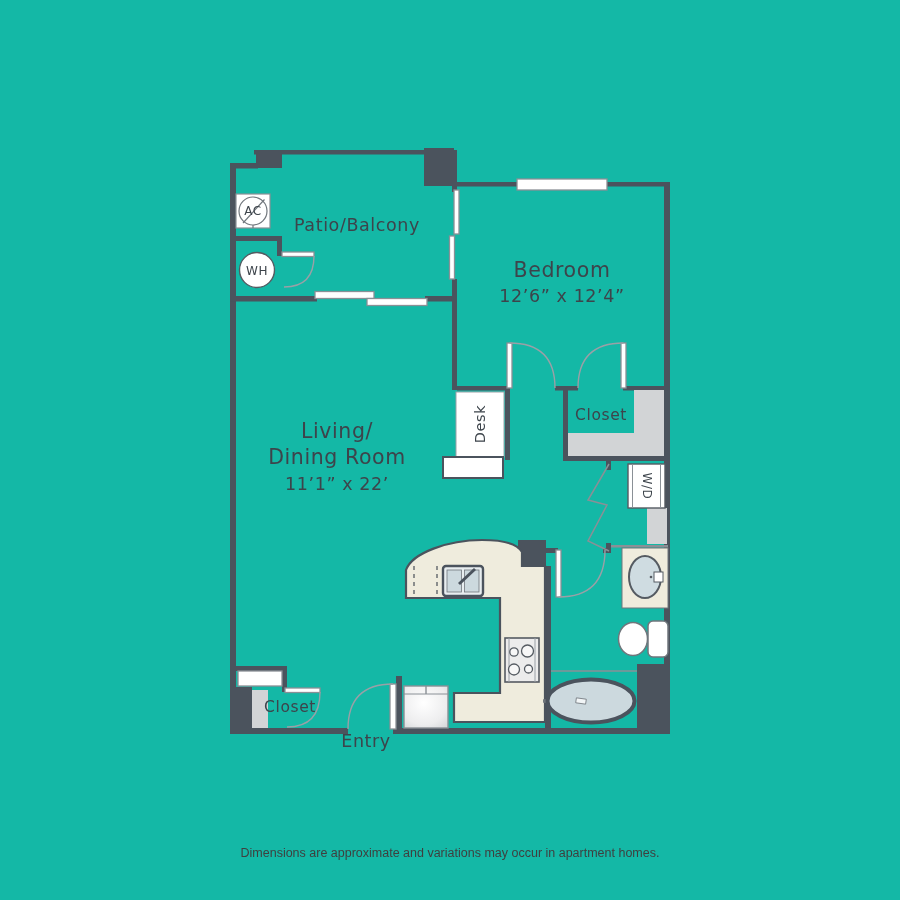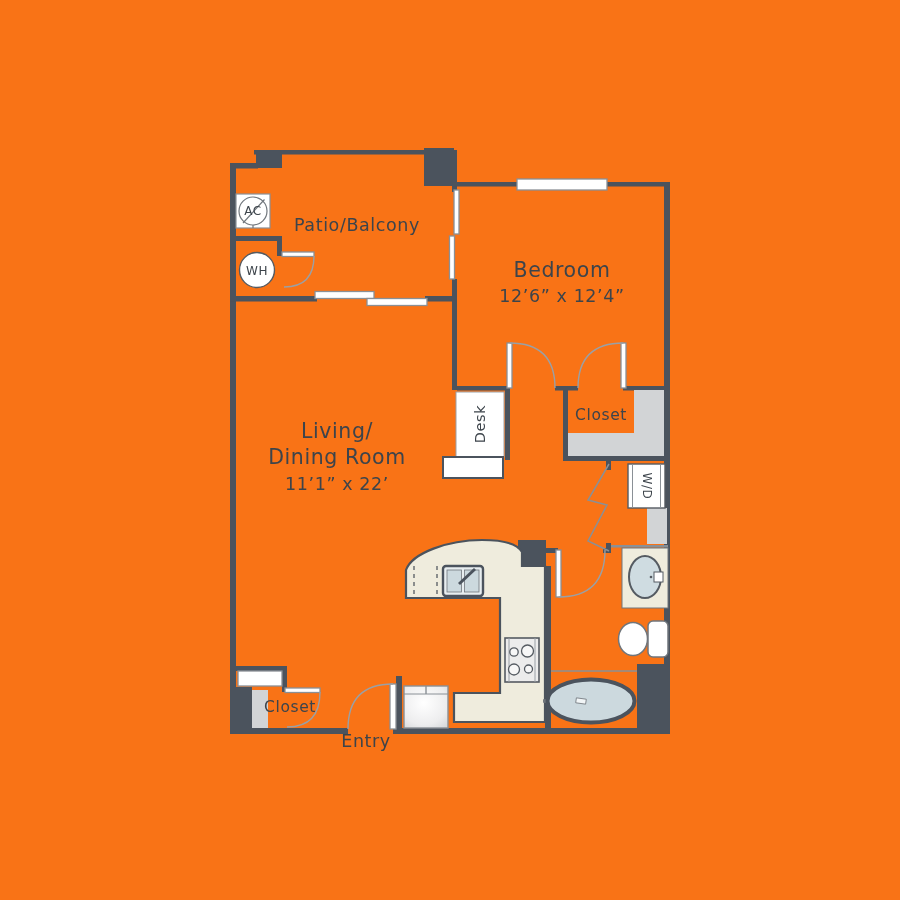--- a/index.html
+++ b/index.html
@@ -1,16 +1,16 @@
 <!DOCTYPE html>
 <html style="--wall: #4b535d; --line: #8a9096; --ink: #3d444b; --counter: #efecdd; --fixture_gray: #d2d4d6; --water: #ccd9de;"><head>
 <meta charset="utf-8">
 <style>
   html,body{margin:0;padding:0;background:#ffffff;}
-  .page{position:relative;width:900px;height:900px;background:#f97316;overflow:hidden;
+  .page{position:relative;width:900px;height:900px;background:#14b8a6;overflow:hidden;
         font-family:"DejaVu Sans","Liberation Sans",sans-serif;}
   svg{position:absolute;left:0;top:0;}
   .wall{fill:var(--wall,#4b535d);}
   .grayfill{fill:var(--fixture_gray,#d2d4d6);}
   .counter{fill:var(--counter,#efecdd);stroke:var(--wall,#4b535d);stroke-width:2.2;}
   .counterflat{fill:var(--counter,#efecdd);stroke:#70767c;stroke-width:1;}
   .frame{fill:#ffffff;stroke:var(--line,#8a9096);stroke-width:1.3;}
   .thinline{stroke:var(--line,#8a9096);stroke-width:1.3;fill:none;}
   .swing{fill:none;stroke:#9aa0a6;stroke-width:1.4;}
   .fixture{fill:#ffffff;stroke:#70767c;stroke-width:1.5;}
@@ -190,13 +190,14 @@
     <text class="lbl lbl-sm" x="601" y="420">Closet</text>
     <text class="lbl lbl-sm" x="290" y="712">Closet</text>
     <text class="lbl lbl-md" x="366" y="747">Entry</text>
     <text class="lbl" x="481" y="424" font-size="14.5" transform="rotate(-90 481 424)" dominant-baseline="middle">Desk</text>
     <text class="lbl lbl-xs" x="646" y="486" transform="rotate(90 646 486)" dominant-baseline="middle">W/D</text>
     <text class="lbl lbl-xs" x="253" y="215">AC</text>
     <text class="lbl lbl-xs" x="257" y="274.5">WH</text>
   </g>
 </svg>
 
+<div class="disclaimer">Dimensions are approximate and variations may occur in apartment homes.</div>
 </div>
 
 </body></html>

